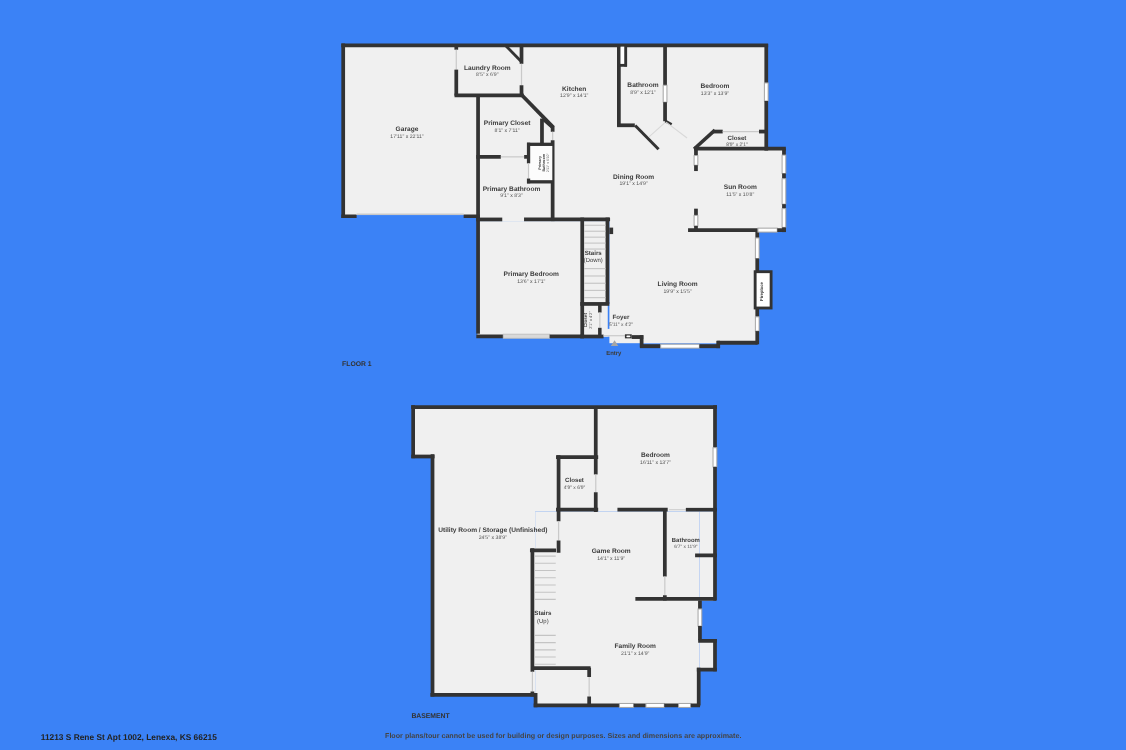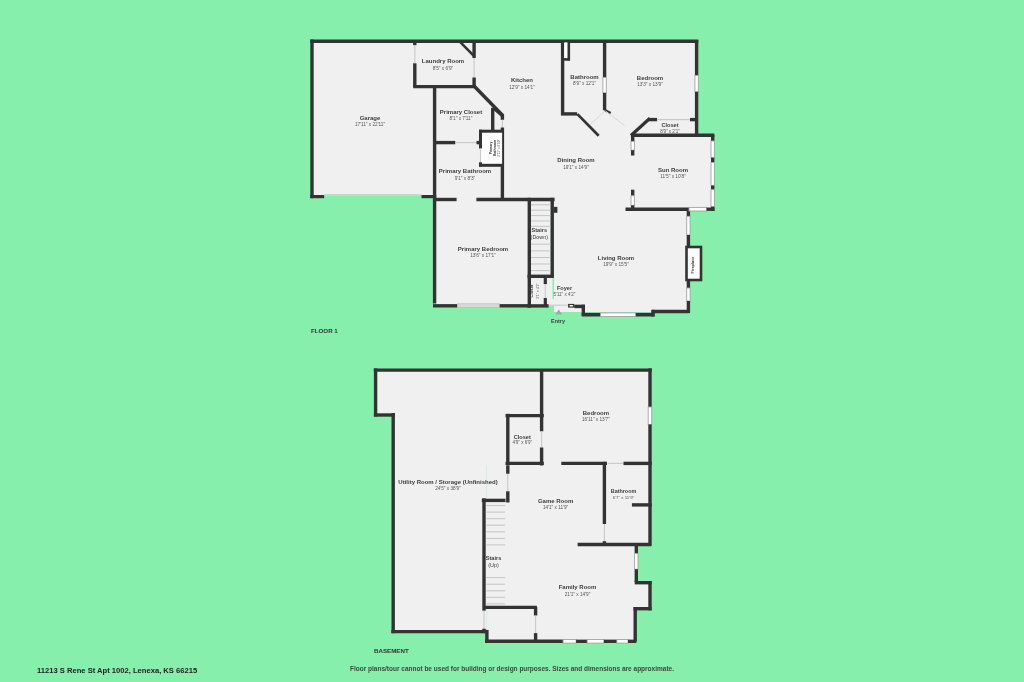--- a/index.html
+++ b/index.html
@@ -1,16 +1,16 @@
 <!DOCTYPE html>
 <html><head>
 <meta charset="utf-8">
 <style>
 html,body { margin:0; padding:0; background:#ffffff; }
-#page { width:1024px; height:682px; position:relative; background:#86efac; font-family:"Liberation Sans", sans-serif; }
+#page { width:1024px; height:682px; position:relative; background:#3b82f6; font-family:"Liberation Sans", sans-serif; }
 svg { display:block; }
 text { font-family:"Liberation Sans", sans-serif; }
 </style>
 </head>
 <body>
 <div id="page">
 <svg width="1024" height="682" viewBox="0 0 1024 682">
 
 <rect x="312" y="41" width="124" height="154.5" fill="#f0f0f0"></rect>
 

